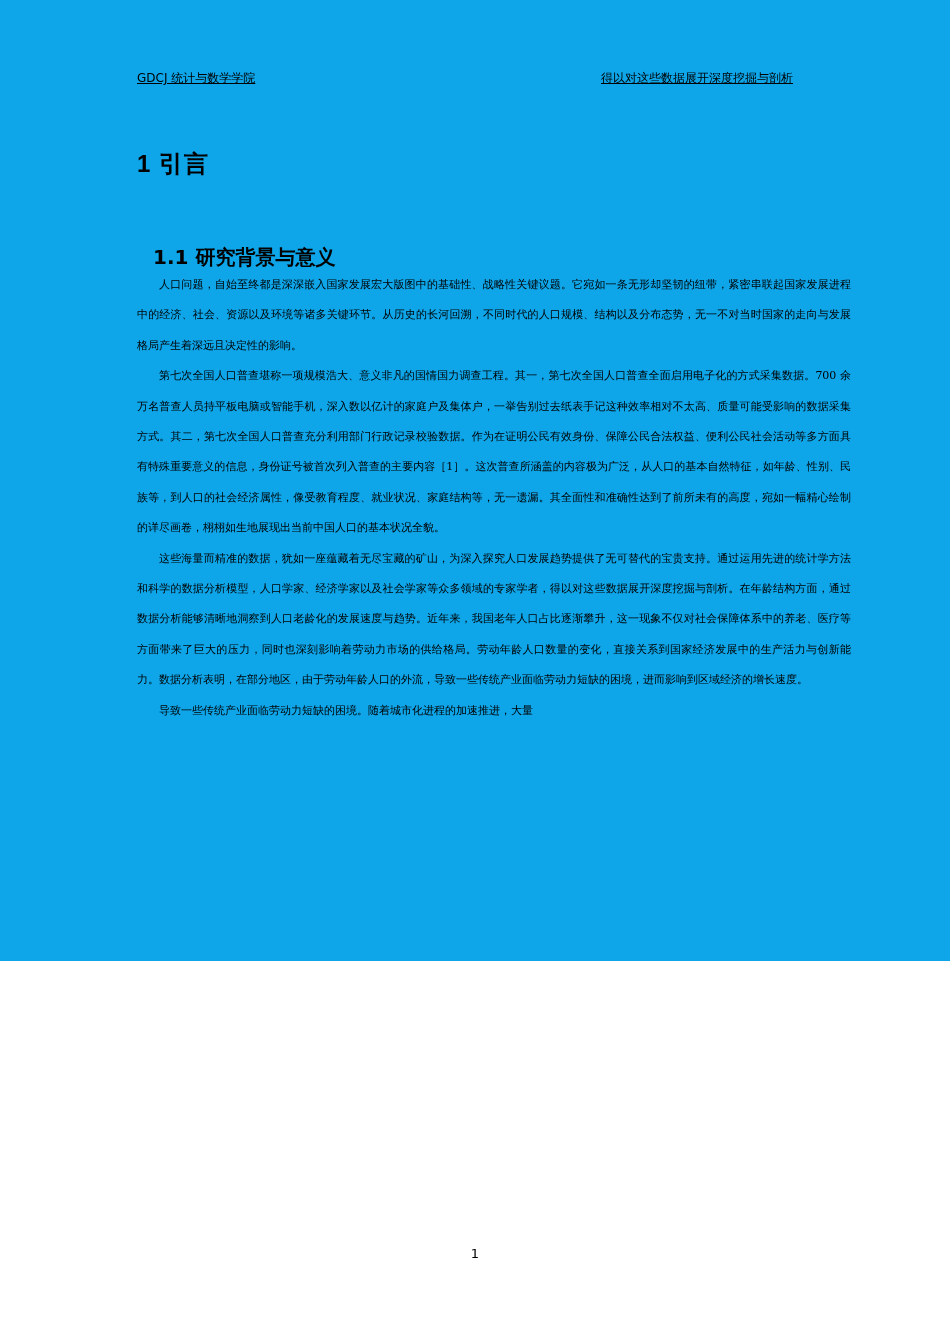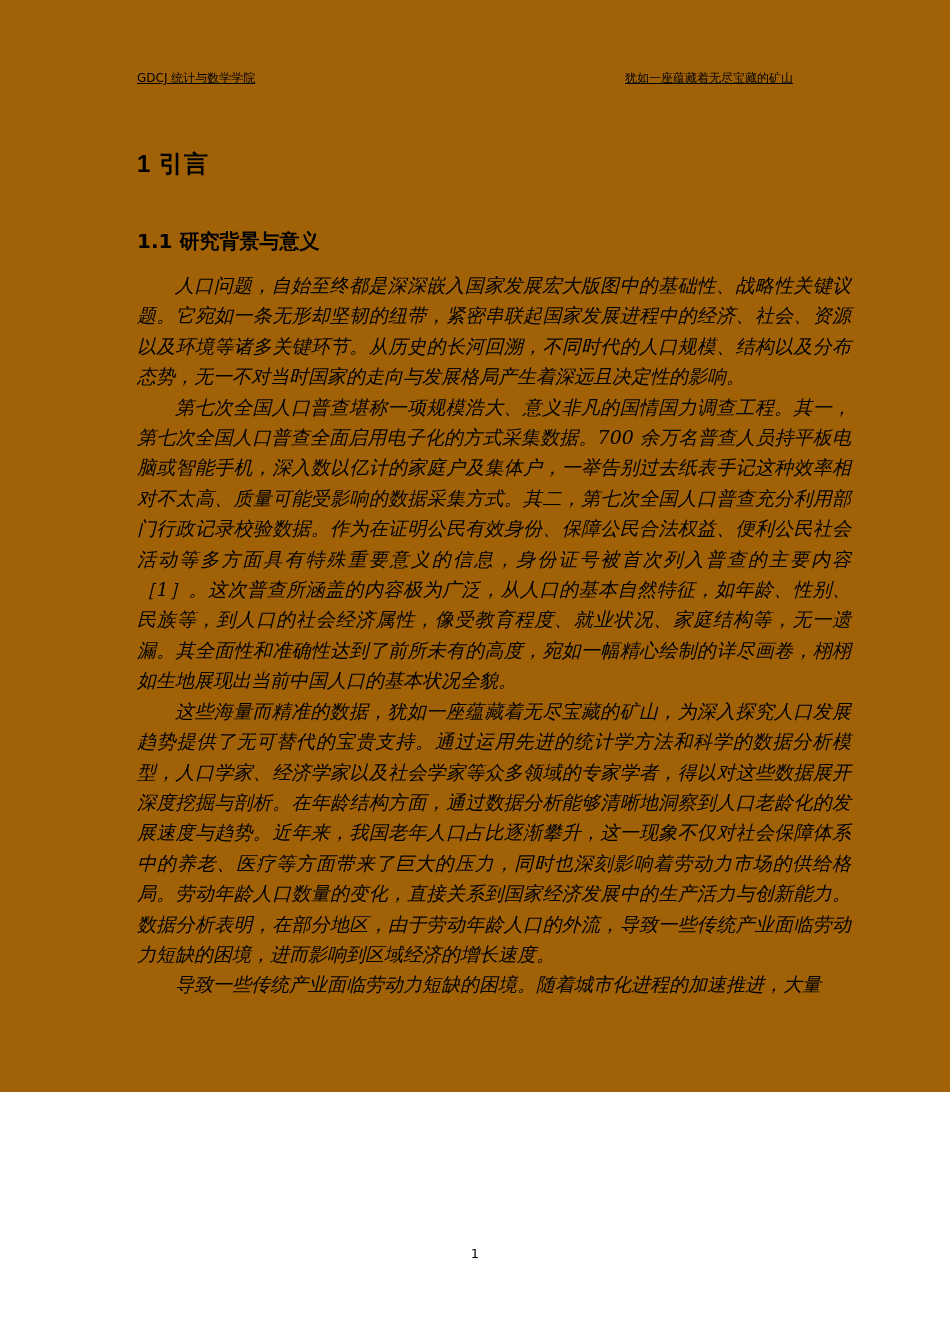--- a/index.html
+++ b/index.html
@@ -1,39 +1,39 @@
 <!DOCTYPE html>
 <html><head>
   <meta charset="utf-8">
   <style>
     html, body { margin: 0; padding: 0; background: #ffffff; }
     body { width: 950px; height: 1344px; position: relative; overflow: hidden; color: #000; }
-    .page { position: absolute; left: 0; top: 0; width: 950px; height: 1092px; background: #a16207; }
+    .page { position: absolute; left: 0; top: 0; width: 950px; height: 961px; background: #0ea5e9; }
     .header { position: absolute; top: 70px; left: 137px; right: 157px; height: 18px;
       font-family: "DejaVu Sans", sans-serif; font-size: 12px; }
     .header-left { position: absolute; left: 0; top: 0; text-decoration: underline; }
     .header-right { position: absolute; right: 0; top: 0; text-decoration: underline; }
     h1.chapter { position: absolute; top: 148px; left: 137px; margin: 0;
       font-family: Liberation Sans, sans-serif; font-size: 24px; font-weight: bold; letter-spacing: 1px; }
-    h2.section { position: absolute; top: 228px; left: 137px; margin: 0;
+    h2.section { position: absolute; top: 228px; left: 137px; margin: 16px;
       font-family: "DejaVu Sans", sans-serif; font-size: 20px; font-weight: bold; }
     .body-text { position: absolute; top: 270px; left: 137px; width: 714px;
-      font-family: "DejaVu Serif", serif; font-size: 19px; line-height: 30.4px; text-align: justify; font-style: italic; }
+      font-family: "DejaVu Serif", serif; font-size: 11px; line-height: 30.4px; text-align: justify; }
     .body-text p { margin: 0; text-indent: 2em; }
     .page-number { position: absolute; top: 1246px; left: 0; width: 950px; text-align: center;
       font-family: "DejaVu Sans", sans-serif; font-size: 13px; }
   </style>
 </head>
 <body>
 
 <div class="page">
 
   <div class="header">
     <span class="header-left">GDCJ 统计与数学学院</span>
-    <span class="header-right">犹如一座蕴藏着无尽宝藏的矿山</span>
+    <span class="header-right">得以对这些数据展开深度挖掘与剖析</span>
   </div>
 
   <h1 class="chapter">1  引言</h1>
 
   <h2 class="section">1.1  研究背景与意义</h2>
 
   <div class="body-text">
     <p>人口问题，自始至终都是深深嵌入国家发展宏大版图中的基础性、战略性关键议题。它宛如一条无形却坚韧的纽带，紧密串联起国家发展进程中的经济、社会、资源以及环境等诸多关键环节。从历史的长河回溯，不同时代的人口规模、结构以及分布态势，无一不对当时国家的走向与发展格局产生着深远且决定性的影响。</p>
     <p>第七次全国人口普查堪称一项规模浩大、意义非凡的国情国力调查工程。其一，第七次全国人口普查全面启用电子化的方式采集数据。700 余万名普查人员持平板电脑或智能手机，深入数以亿计的家庭户及集体户，一举告别过去纸表手记这种效率相对不太高、质量可能受影响的数据采集方式。其二，第七次全国人口普查充分利用部门行政记录校验数据。作为在证明公民有效身份、保障公民合法权益、便利公民社会活动等多方面具有特殊重要意义的信息，身份证号被首次列入普查的主要内容［1］。这次普查所涵盖的内容极为广泛，从人口的基本自然特征，如年龄、性别、民族等，到人口的社会经济属性，像受教育程度、就业状况、家庭结构等，无一遗漏。其全面性和准确性达到了前所未有的高度，宛如一幅精心绘制的详尽画卷，栩栩如生地展现出当前中国人口的基本状况全貌。</p>
     <p>这些海量而精准的数据，犹如一座蕴藏着无尽宝藏的矿山，为深入探究人口发展趋势提供了无可替代的宝贵支持。通过运用先进的统计学方法和科学的数据分析模型，人口学家、经济学家以及社会学家等众多领域的专家学者，得以对这些数据展开深度挖掘与剖析。在年龄结构方面，通过数据分析能够清晰地洞察到人口老龄化的发展速度与趋势。近年来，我国老年人口占比逐渐攀升，这一现象不仅对社会保障体系中的养老、医疗等方面带来了巨大的压力，同时也深刻影响着劳动力市场的供给格局。劳动年龄人口数量的变化，直接关系到国家经济发展中的生产活力与创新能力。数据分析表明，在部分地区，由于劳动年龄人口的外流，导致一些传统产业面临劳动力短缺的困境，进而影响到区域经济的增长速度。</p>

